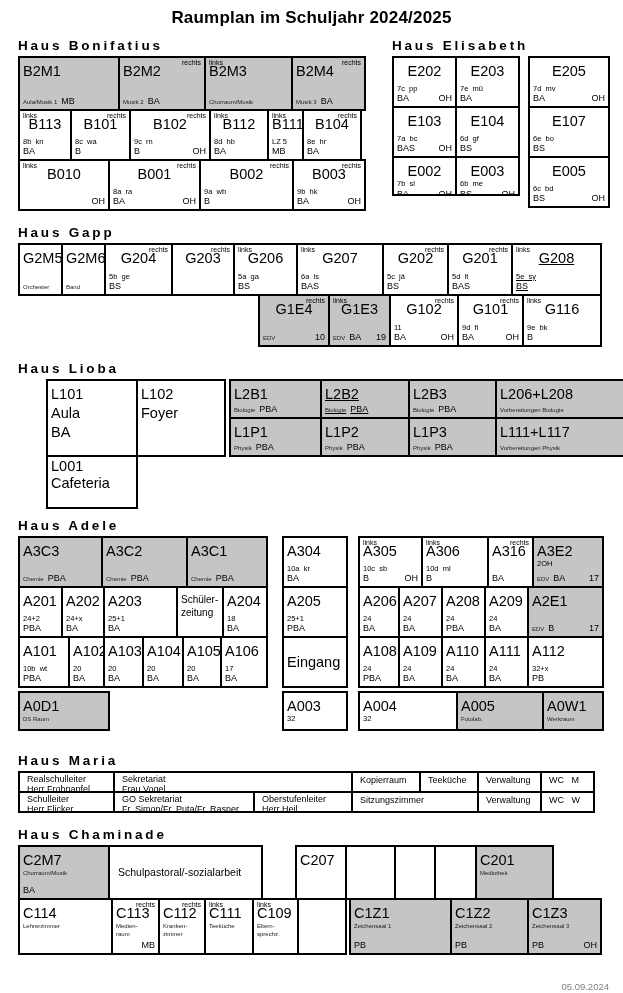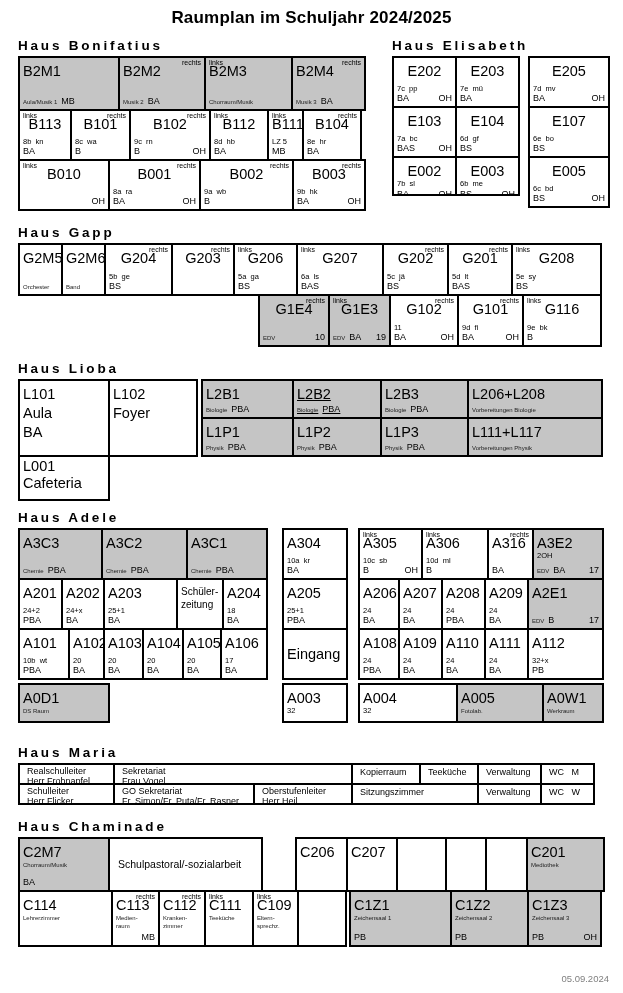--- a/index.html
+++ b/index.html
@@ -430,21 +430,21 @@
                 <span class="corner cr">rechts</span>
                 <div class="rname">G201</div>
                 <div class="fill"></div>
                 <div class="mid">5d  lt</div>
                 <div class="bot">
                   <span class="botl">
                     <span class="bl">BAS</span>
                   </span>
                 </div>
               </div>
-              <div class="cell" style="flex: 0 0 91px; width: 91px;">
+              <div class="cell" style="flex: 0 0 91px; width: 91px; text-decoration: underline;">
                 <span class="corner cl">links</span>
                 <div class="rname">G208</div>
                 <div class="fill"></div>
                 <div class="mid">5e  sy</div>
                 <div class="bot">
                   <span class="botl">
                     <span class="bl">BS</span>
                   </span>
                 </div>
               </div>
@@ -520,21 +520,21 @@
         <div class="strip">
           <div class="block">
             <div class="row" style="height: 78px; margin-top: 0px; justify-content: flex-end;">
               <div class="cell" style="flex: 0 0 92px; width: 92px;">
                 <div class="rname">L101</div>
                 <div class="rname">Aula</div>
                 <div class="rname">BA</div>
                 <div class="fill"></div>
               </div>
             </div>
-            <div class="row" style="height: 46px; margin-top: -2px;">
+            <div class="row" style="height: 54px; margin-top: -2px; margin-left: 28px;">
               <div class="cell tight" style="flex: 0 0 92px; width: 92px;">
                 <div class="rname">L001</div>
                 <div class="rname">Cafeteria</div>
                 <div class="fill"></div>
               </div>
             </div>
           </div>
           <div class="block" style="margin-left: -2px;">
             <div class="row" style="height: 78px; margin-top: 0px;">
               <div class="cell" style="flex: 0 0 90px; width: 90px;">
@@ -1107,24 +1107,20 @@
                   </span>
                 </div>
               </div>
               <div class="cell bigtxt" style="flex: 0 0 155px; width: 155px;">
                 <div class="txt">Schulpastoral/-sozialarbeit</div>
               </div>
             </div>
           </div>
           <div class="block" style="margin-left: 32px;">
             <div class="row" style="height: 55px; margin-top: 0px;">
-              <div class="cell" style="flex: 0 0 53px; width: 53px;">
-                <div class="rname">C206</div>
-                <div class="fill"></div>
-              </div>
               <div class="cell" style="flex: 0 0 52px; width: 52px;">
                 <div class="rname">C207</div>
                 <div class="fill"></div>
               </div>
               <div class="cell" style="flex: 0 0 51px; width: 51px;">
                 <div class="fill"></div>
               </div>
               <div class="cell" style="flex: 0 0 42px; width: 42px;">
                 <div class="fill"></div>
               </div>

